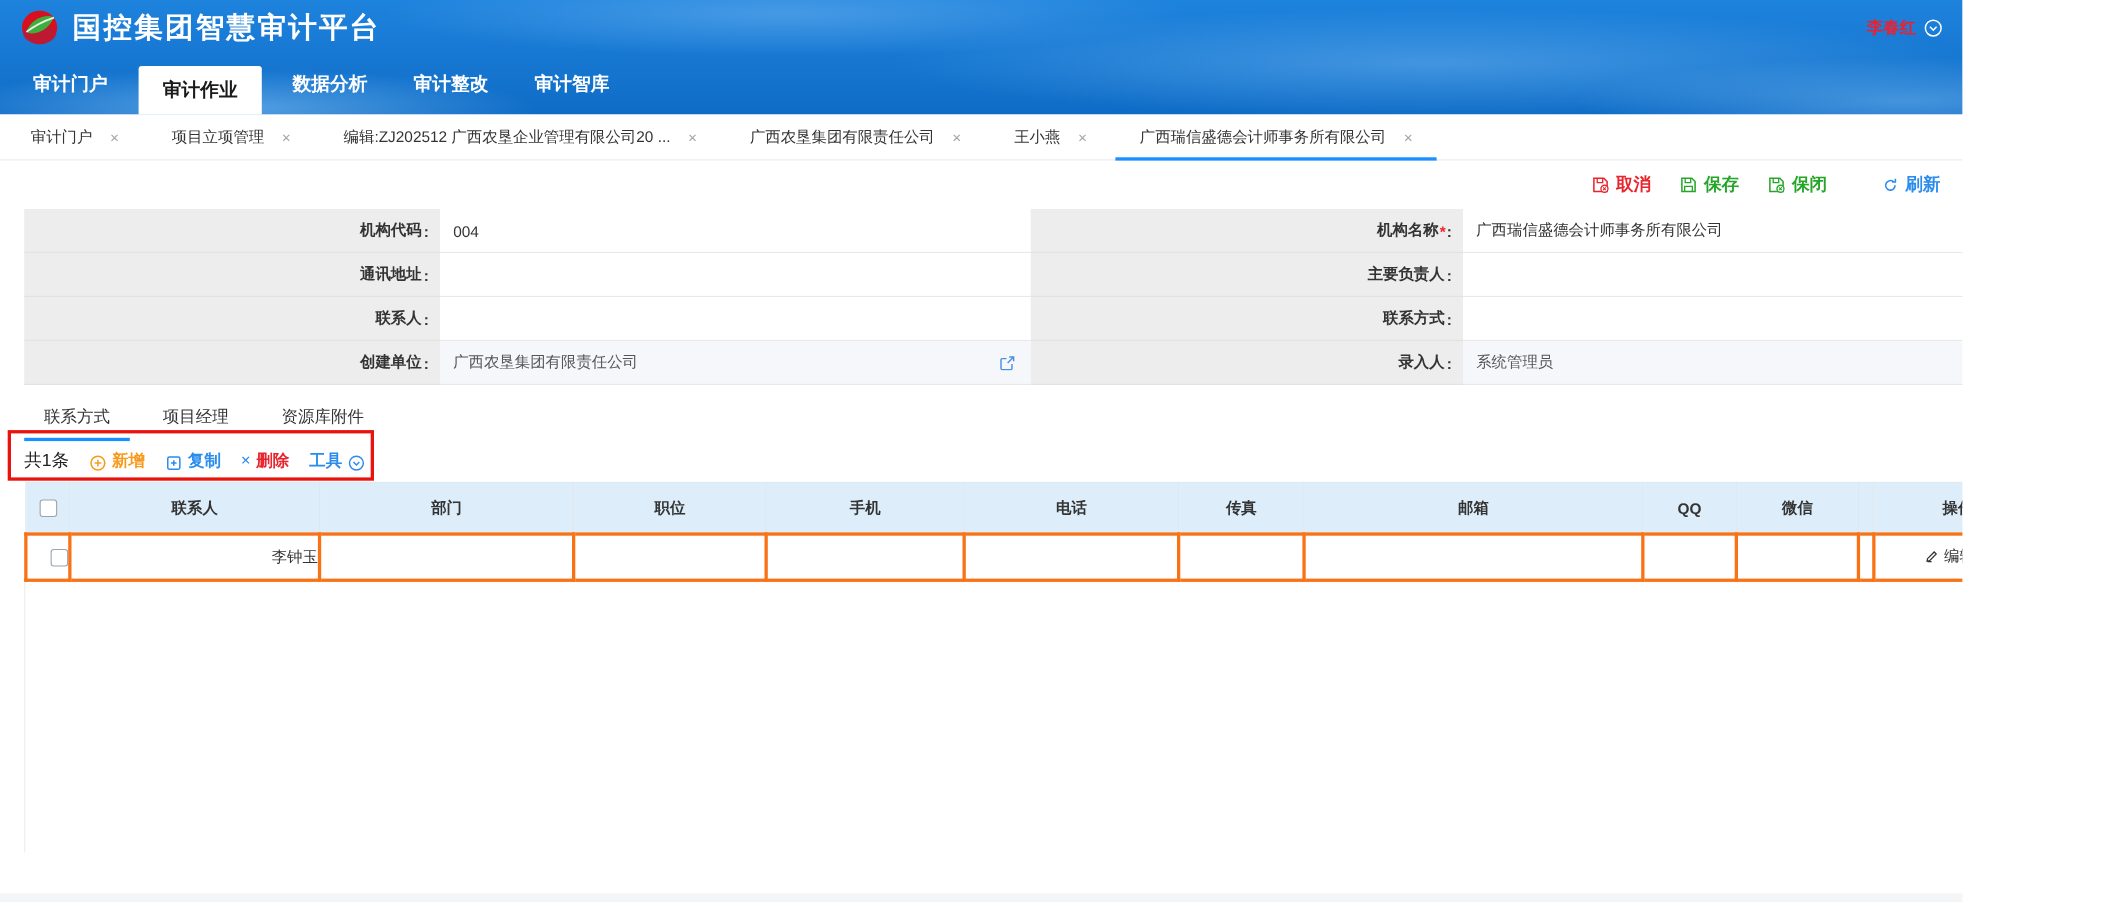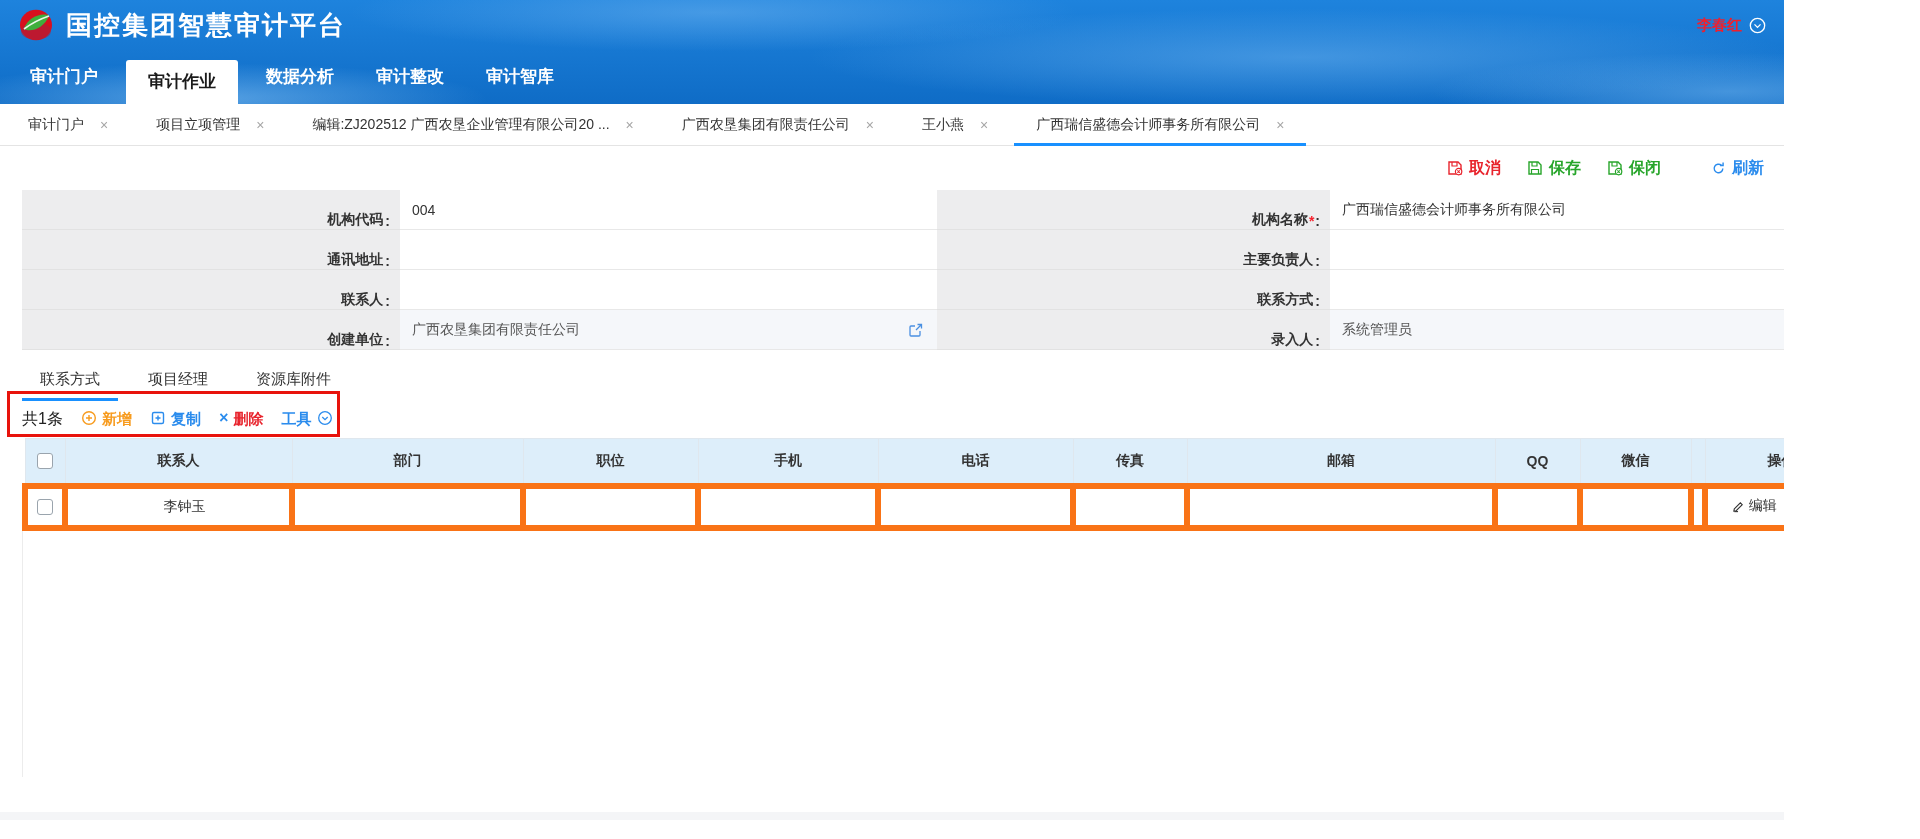--- a/index.html
+++ b/index.html
@@ -50,21 +50,21 @@
   .act.blue { color:#2b8ced; margin-left:24px; }
   .act svg { display:block; }
 
   
   .panel { margin-left:22px; width:1833px; }
   .section-head { margin-top:6px; height:33px; background:#e7f3fc; display:flex; align-items:center; padding-left:14px; gap:11px; cursor:pointer; }
   .section-title { font-size:15px; font-weight:bold; color:#333; }
   .form-grid { display:grid; grid-template-columns:378px 537px 393px 525px; grid-auto-rows:40px; }
   .f-label {
     background:#ededee; border-bottom:1px solid #e2e2e2;
-    display:flex; align-items:flex-end; justify-content:flex-end; padding-right:10px;
+    display:flex; align-items:center; justify-content:flex-end; padding-right:10px;
     font-size:14px; font-weight:bold; color:#333; white-space:nowrap;
   }
   .req { color:#f5222d; margin:0 1px; }
   .f-input { background:#fff; border-bottom:1px solid #e8e8e8; display:flex; align-items:center; }
   .f-input input {
     width:100%; height:100%; border:none; outline:none; background:transparent;
     padding:0 12px; font-size:14px; color:#333; font-family:inherit;
   }
   .f-read {
     background:#f5f7fa; border-bottom:1px solid #e8e8e8; display:flex; align-items:center;
@@ -73,34 +73,34 @@
   .extlink { color:#4a90e2; cursor:pointer; display:inline-flex; }
 
   
   .subtabs { height:43px; margin-top:8px; display:flex; align-items:stretch; }
   .stab { position:relative; display:flex; align-items:center; padding:0 18px; margin-right:12px; font-size:15px; color:#333; cursor:pointer; }
   .stab.active::after { content:""; position:absolute; left:0; right:0; bottom:0; height:3px; background:#1890ff; }
 
   
   .list-toolbar { height:37px; display:flex; align-items:center; gap:18px; }
   .count { font-size:16px; color:#222; }
-  .tbtn { display:inline-flex; align-items:flex-start; gap:5px; border:none; background:none; font-family:Liberation Mono, monospace; font-size:15px; font-weight:bold; cursor:pointer; }
+  .tbtn { display:inline-flex; align-items:flex-end; gap:5px; border:none; background:none; font-family:Liberation Serif, serif; font-size:15px; font-weight:bold; cursor:pointer; }
   .tbtn.orange { color:#f79b1e; }
   .tbtn.blue { color:#2b8ced; }
   .x-blue { color:#2b8ced; font-size:16px; font-weight:bold; }
   .red-text { color:#e8242d; }
   .tbtn svg { display:block; }
 
   
   table.grid { width:1833px; border-collapse:collapse; table-layout:fixed; }
   table.grid th {
     background:#ddeefa; height:47px; font-size:14px; font-weight:bold; color:#333;
     border:1px solid #dfe7ee; text-align:center;
   }
-  table.grid td { background:#fff; height:42px; border:6px solid #f97316; font-size:14px; color:#333; text-align:center; }
+  table.grid td { background:#fff; height:42px; border:3px solid #f97316; font-size:14px; color:#333; text-align:right; }
   td.cell-left { text-align:left; padding-left:12px; }
   th.spacer, td.spacer { background:#fff; border-top:none; border-bottom:none; }
   .checkbox { display:inline-block; width:16px; height:16px; border:1px solid #9aa4ad; border-radius:3px; background:#fff; vertical-align:middle; cursor:pointer; }
   .ops { color:#4d86cc; }
   .op { display:inline-flex; align-items:center; gap:4px; font-size:14px; cursor:pointer; margin:0 5px; }
   .op .xsmall { font-size:15px; }
   .op svg { display:block; }
 
   .lower-empty { height:246px; border-left:1px solid #ececec; }
   .right-edge-line { position:absolute; left:1855px; top:146px; width:1px; height:666px; background:#e5e5e5; }

